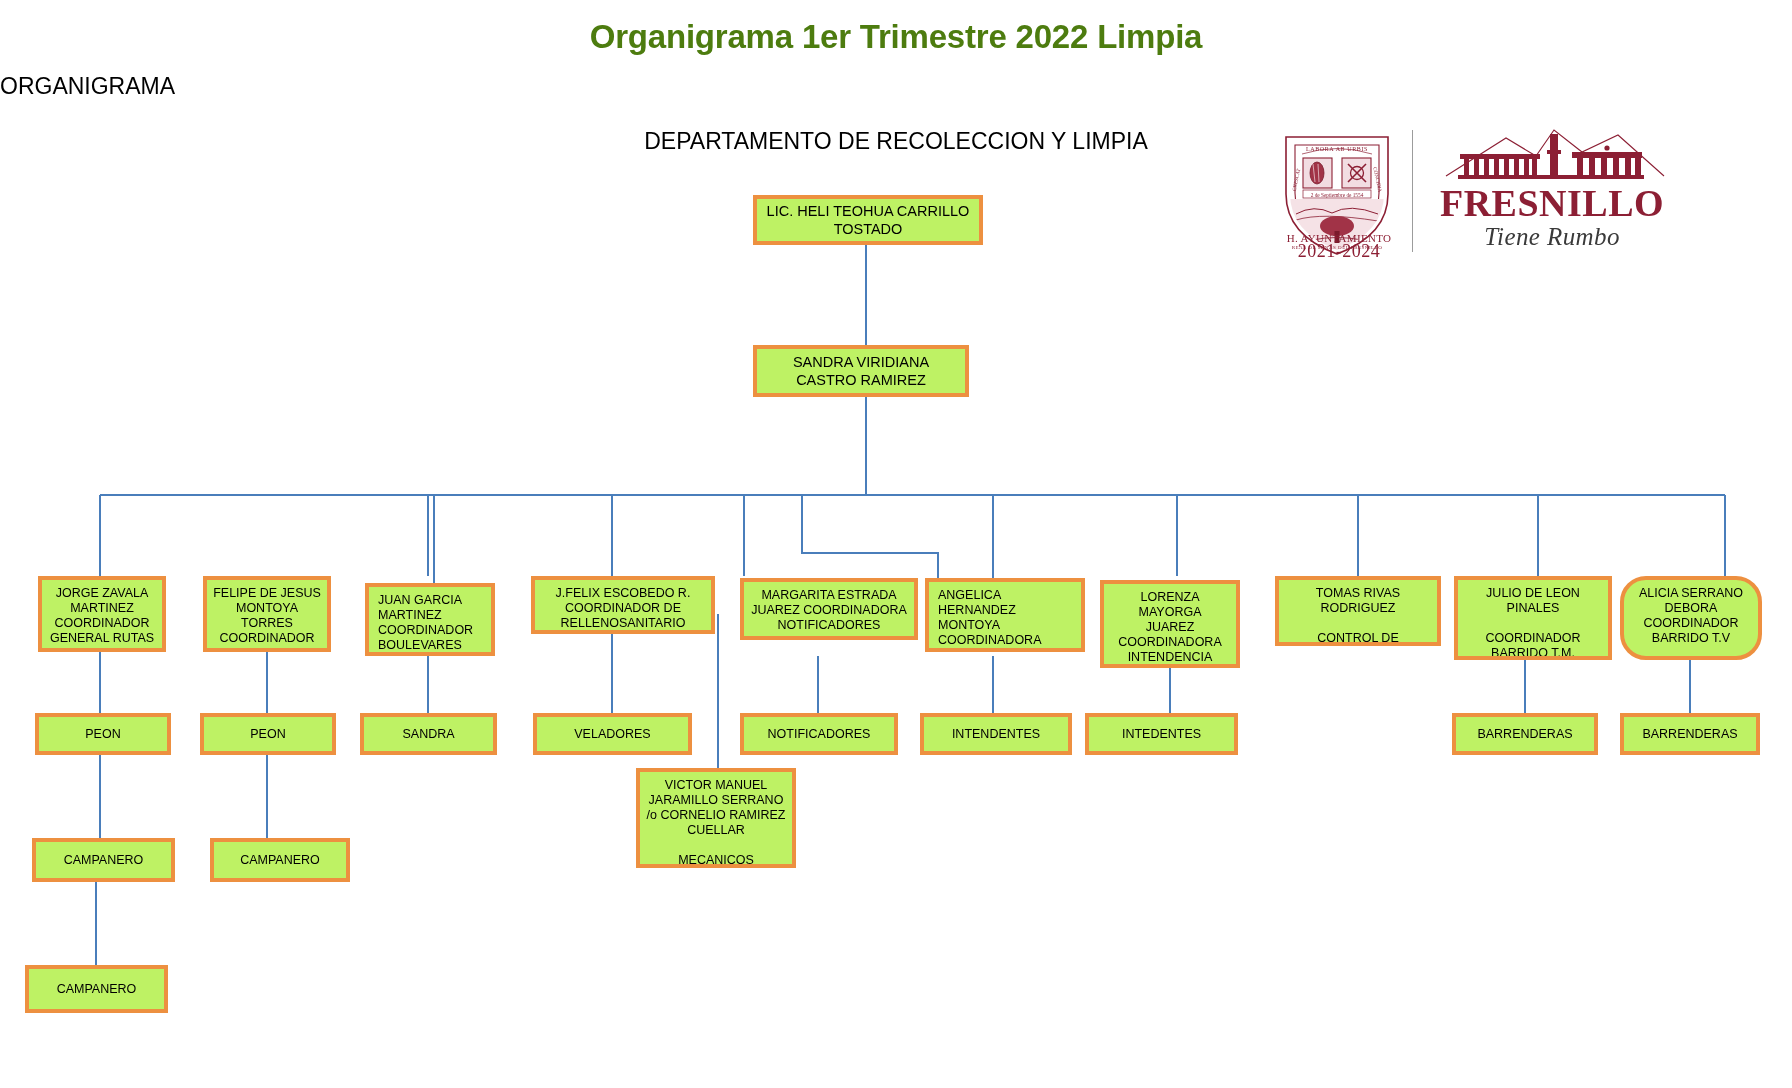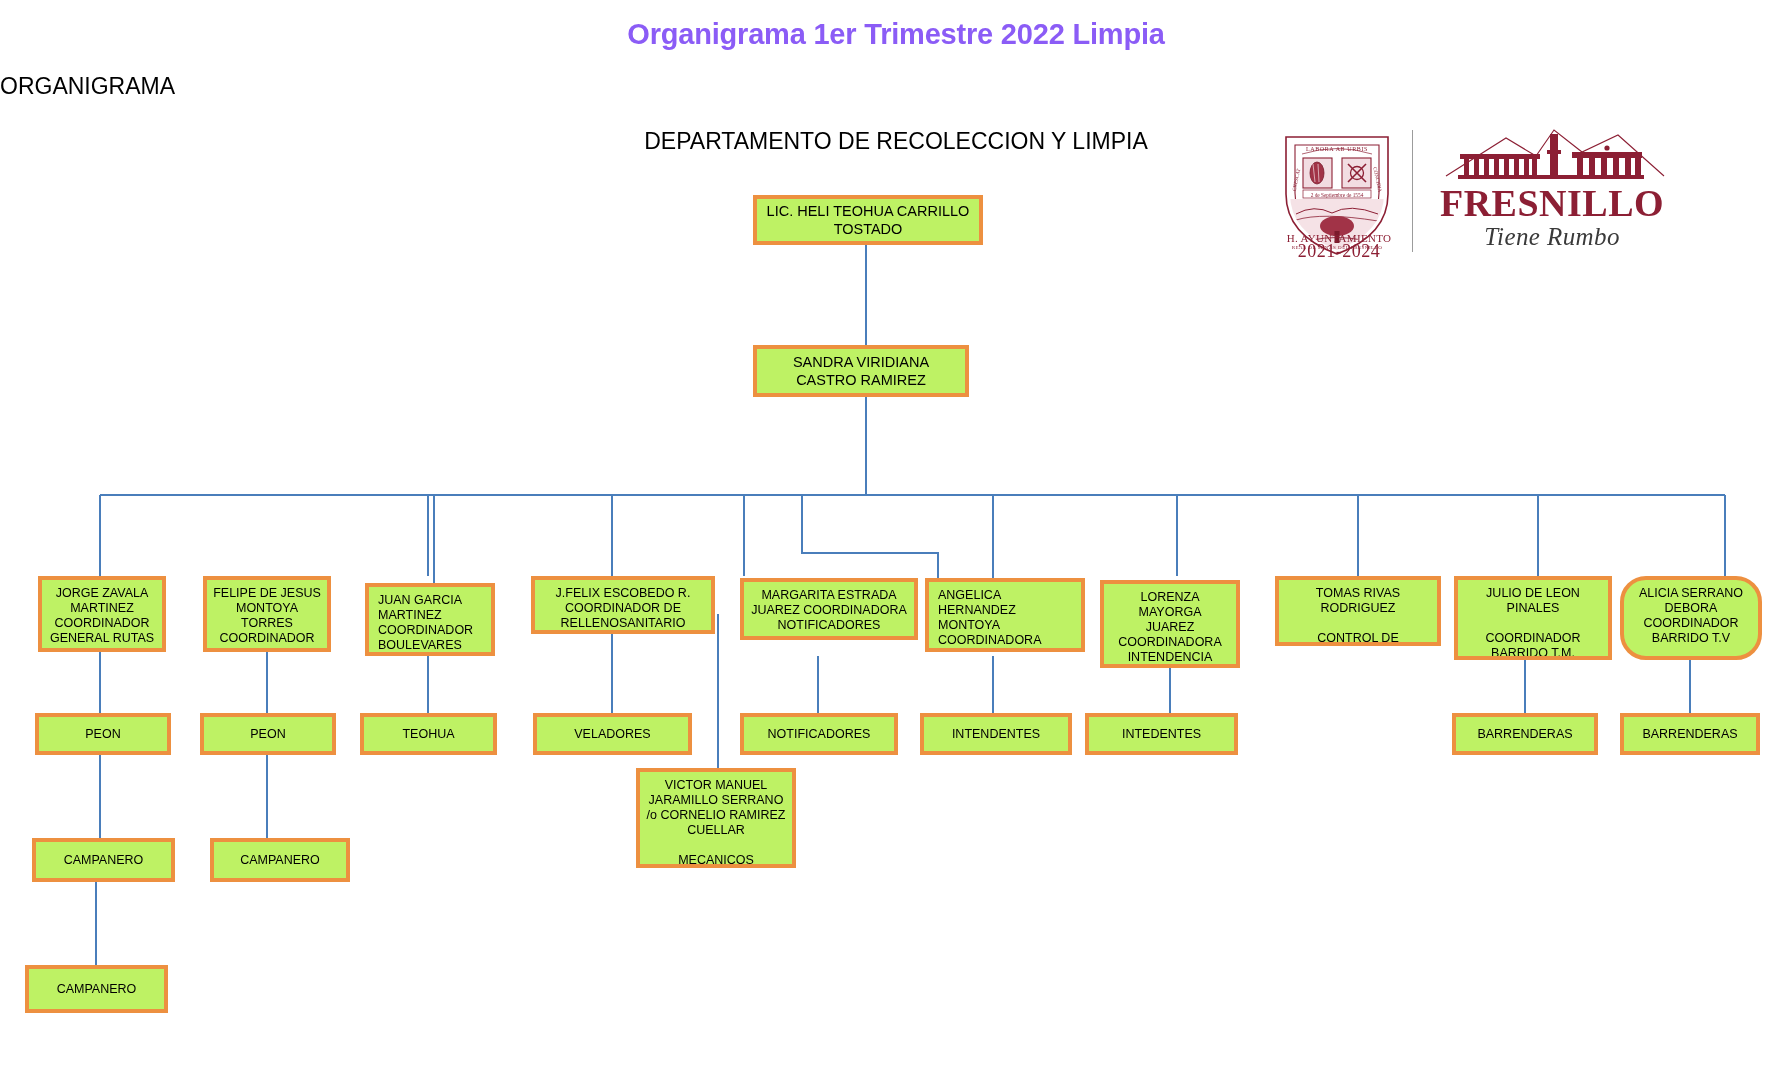--- a/index.html
+++ b/index.html
@@ -22,23 +22,23 @@
     width: 1792px;
     height: 1088px;
   }
 
   
   .doc-title {
     position: absolute;
     left: 0; top: 18px;
     width: 1792px;
     text-align: center;
-    font-size: 29px;
+    font-size: 33px;
     font-weight: bold;
-    color: #8b5cf6;
+    color: #4d7c0f;
     letter-spacing: -0.2px;
   }
   .sub-title-1 {
     position: absolute;
     left: 0; top: 73px;
     width: 1792px;
     text-align: left;
     font-size: 23px;
     font-weight: normal;
     color: #000000;
@@ -371,21 +371,21 @@
 
   <div class="node center-mid" style="left:35px; top:713px; width:136px; height:42px;">
     <div class="txt">PEON</div>
   </div>
 
   <div class="node center-mid" style="left:200px; top:713px; width:136px; height:42px;">
     <div class="txt">PEON</div>
   </div>
 
   <div class="node center-mid" style="left:360px; top:713px; width:137px; height:42px;">
-    <div class="txt">TEOHUA</div>
+    <div class="txt">SANDRA</div>
   </div>
 
   <div class="node center-mid" style="left:533px; top:713px; width:159px; height:42px;">
     <div class="txt">VELADORES</div>
   </div>
 
   <div class="node center-mid" style="left:740px; top:713px; width:158px; height:42px;">
     <div class="txt">NOTIFICADORES</div>
   </div>
 

